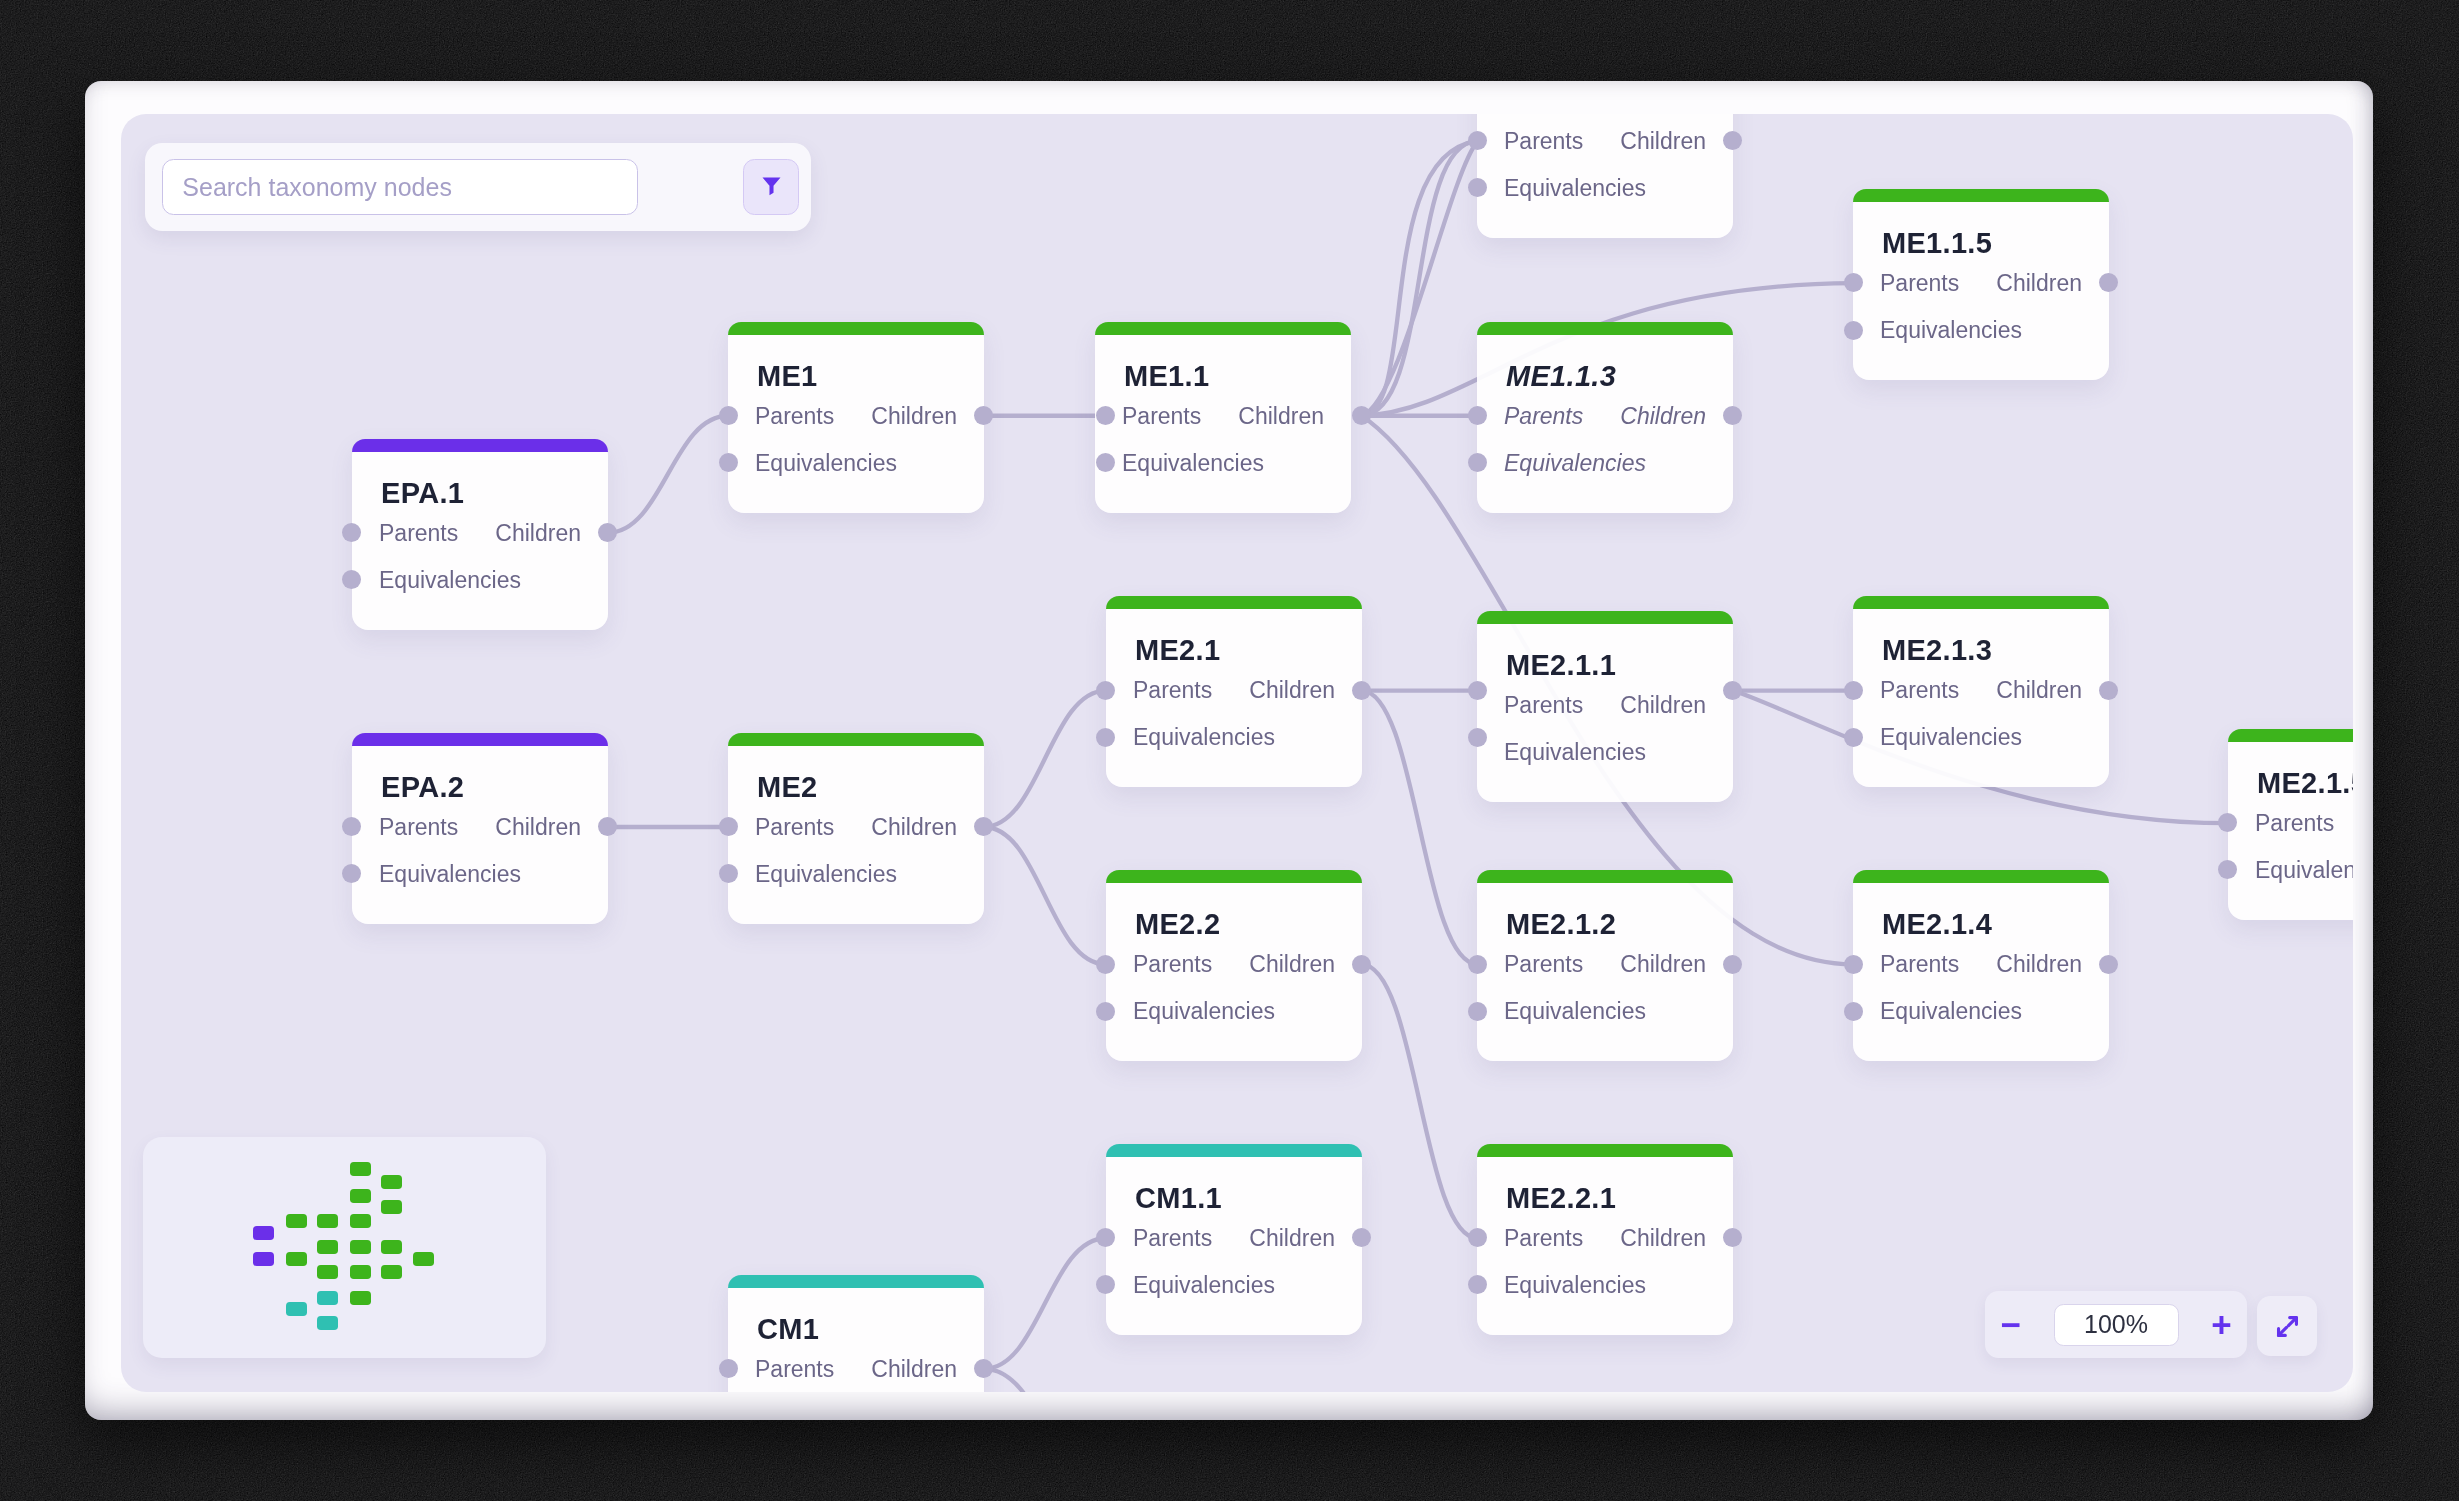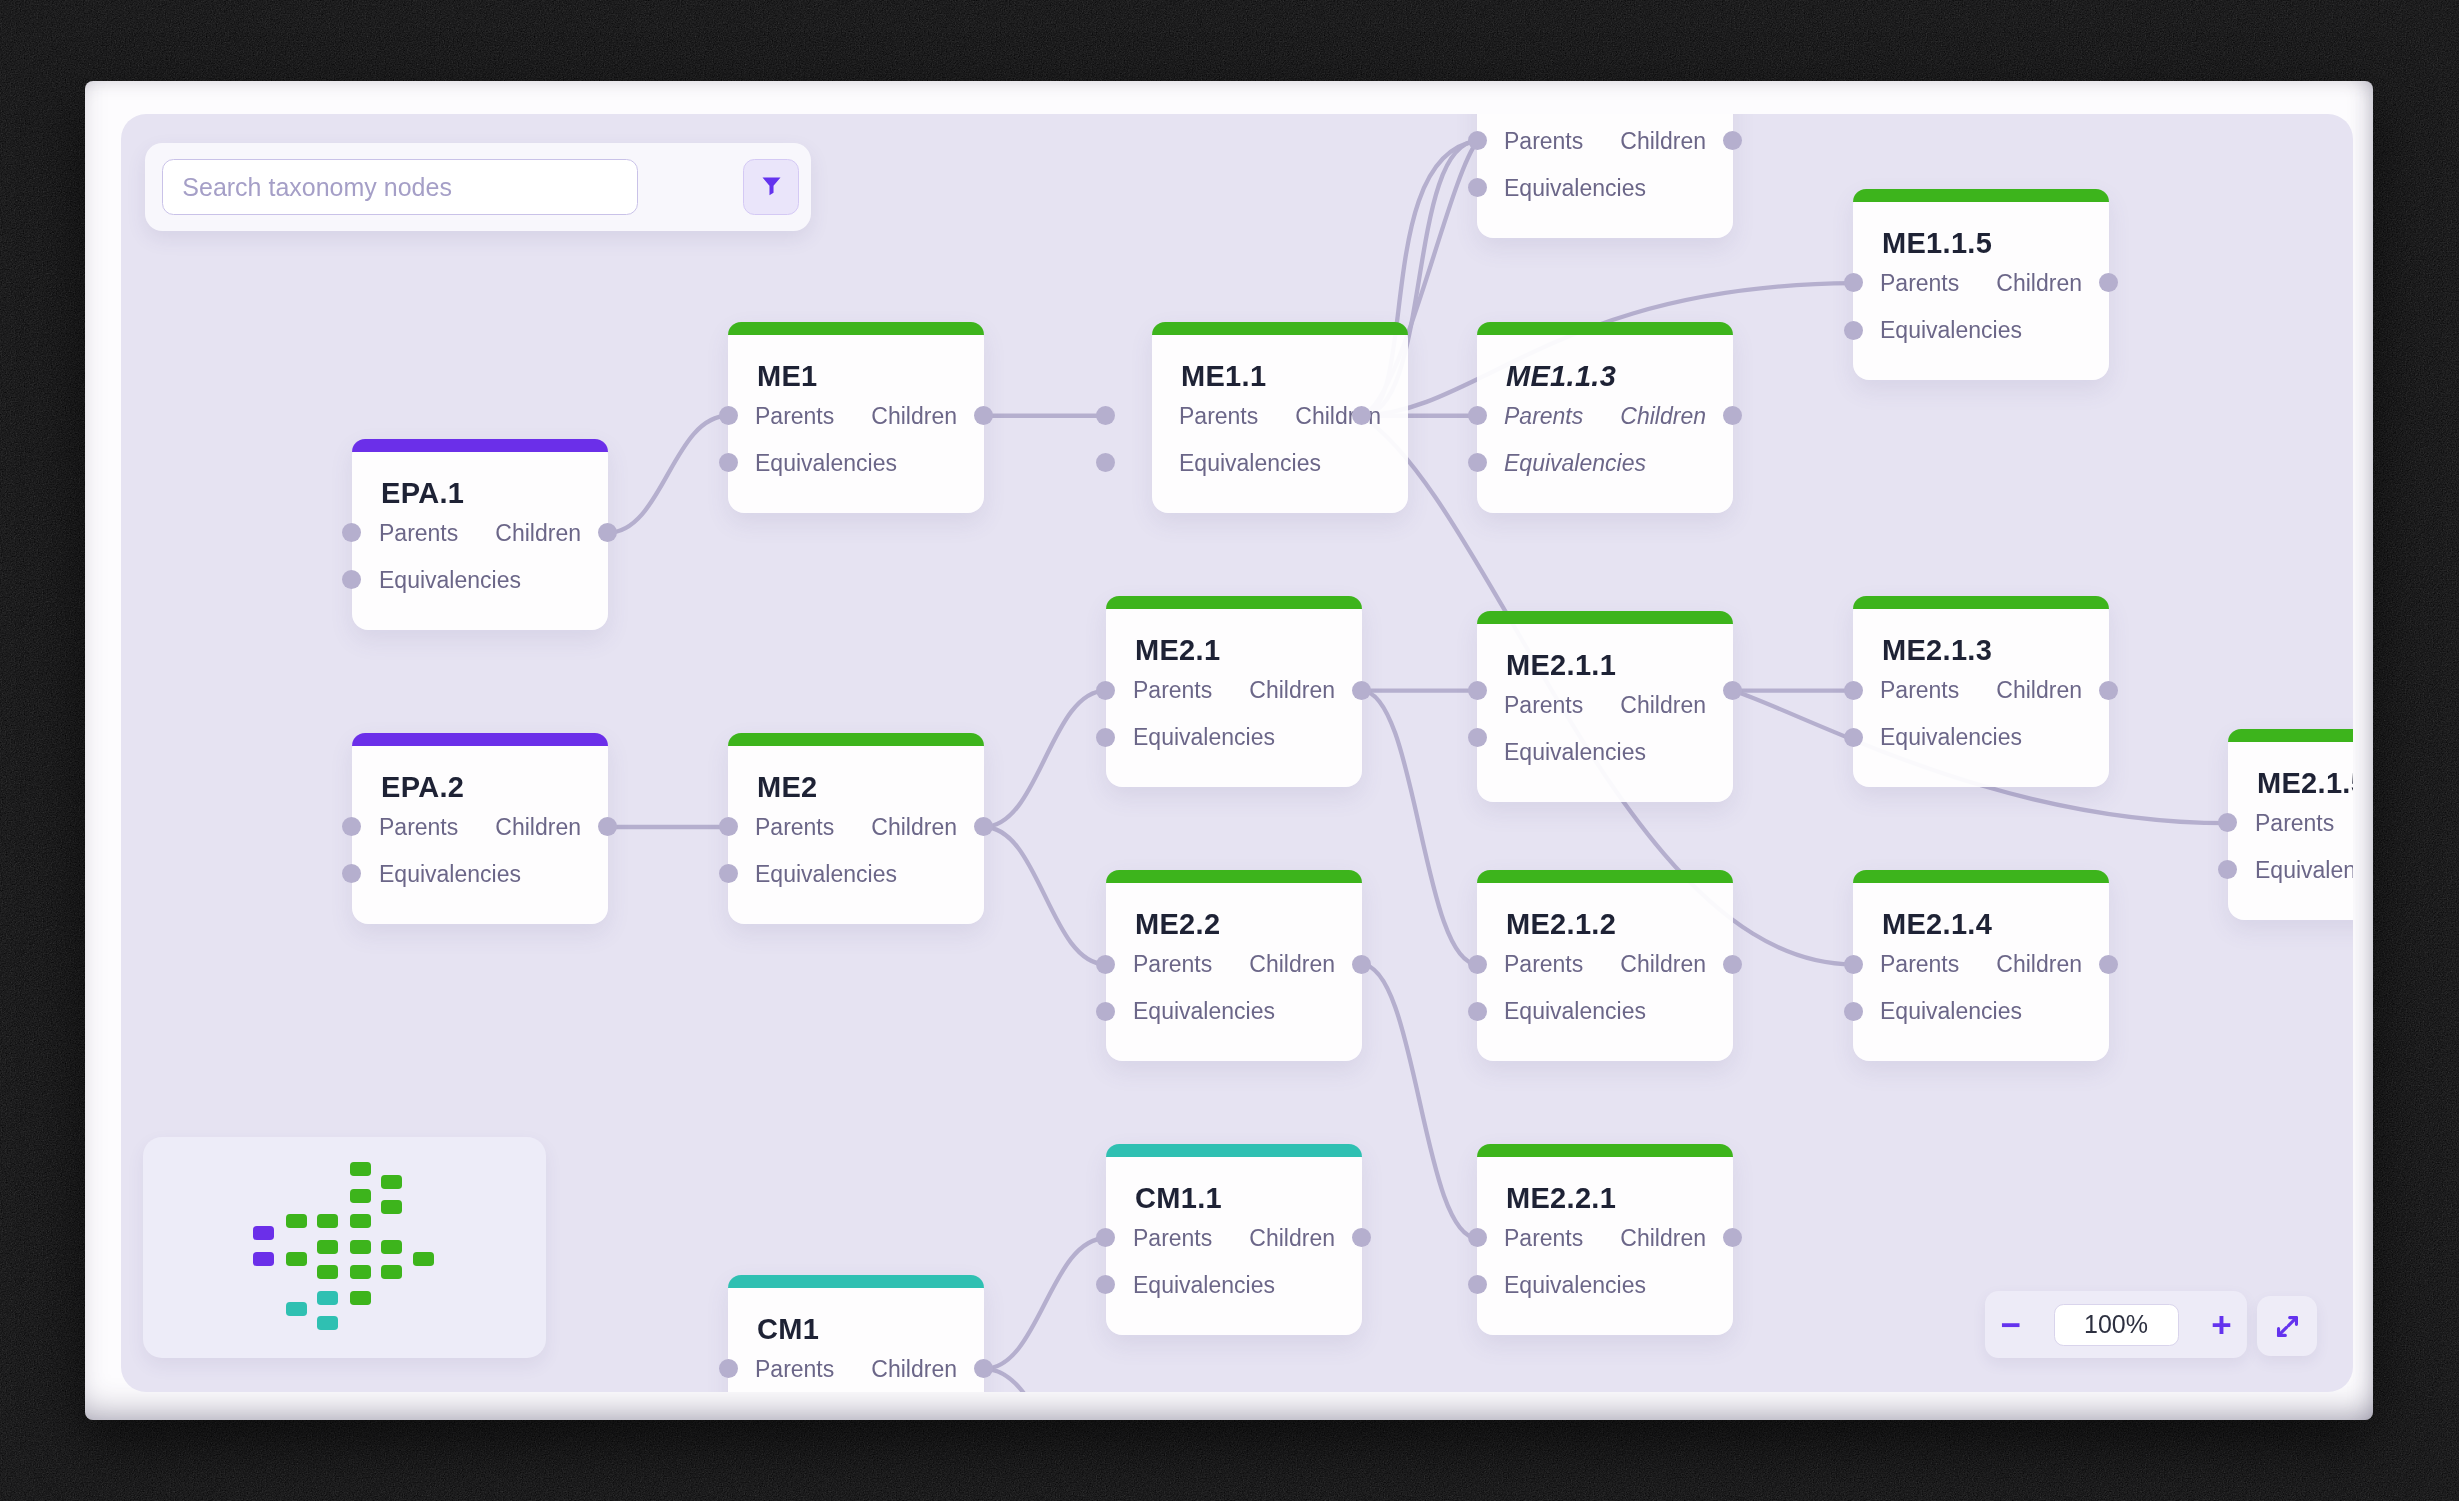--- a/index.html
+++ b/index.html
@@ -1,21 +1,21 @@
 <!DOCTYPE html>
 <html><head>
 <meta charset="utf-8">
 <style>
   html,body{margin:0;padding:0;background:#050506;}
   *{box-sizing:border-box;}
   .stage{position:relative;width:2459px;height:1502px;overflow:hidden;
          font-family:"Liberation Sans", sans-serif;}
   .noise{position:absolute;inset:0;opacity:.20;pointer-events:none;}
   .frame{position:absolute;left:85px;top:81px;width:2288px;height:1339px;
-         background:#fdfcfe;border-radius:8px;
+         background:#fdfcfe;border-radius:16px;
          box-shadow:inset 0 -19px 33px -13.4px rgba(48,42,74,.40),
                     inset -15.4px 0 25px -15.4px rgba(48,42,74,.25),
                     inset 0 13.4px 21px -15.4px rgba(48,42,74,.18),
                     0 21px 58px rgba(0,0,0,.55);}
   .canvas{position:absolute;left:36px;top:33px;width:2232px;height:1278px;
           background:#e6e3f2;border-radius:25px;overflow:hidden;}
   #edge-svg{position:absolute;left:0;top:0;}
   .node{position:absolute;width:256px;height:191px;background:rgba(255,255,255,.93);
         border-radius:16.3px;box-shadow:0 9.6px 23px rgba(90,80,140,.10);}
   .node .bar{height:13.4px;border-radius:16.3px 16.3px 0 0;}
@@ -107,21 +107,21 @@
           </div>
           <div class="node" style="left: 607px; top: 208px;">
             <div class="bar" style="background: rgb(61, 180, 28);"></div>
             <div class="title">ME1</div>
             <div class="prow">
               <span>Parents</span>
               <span>Children</span>
             </div>
             <div class="erow">Equivalencies</div>
           </div>
-          <div class="node" style="left: 1031px; top: 208px; text-align: center;">
+          <div class="node" style="left: 974px; top: 208px; text-align: center;">
             <div class="bar" style="background: rgb(61, 180, 28);"></div>
             <div class="title">ME1.1</div>
             <div class="prow">
               <span>Parents</span>
               <span>Children</span>
             </div>
             <div class="erow">Equivalencies</div>
           </div>
           <div class="node" style="left: 1356px; top: 208px; font-style: italic;">
             <div class="bar" style="background: rgb(61, 180, 28);"></div>

